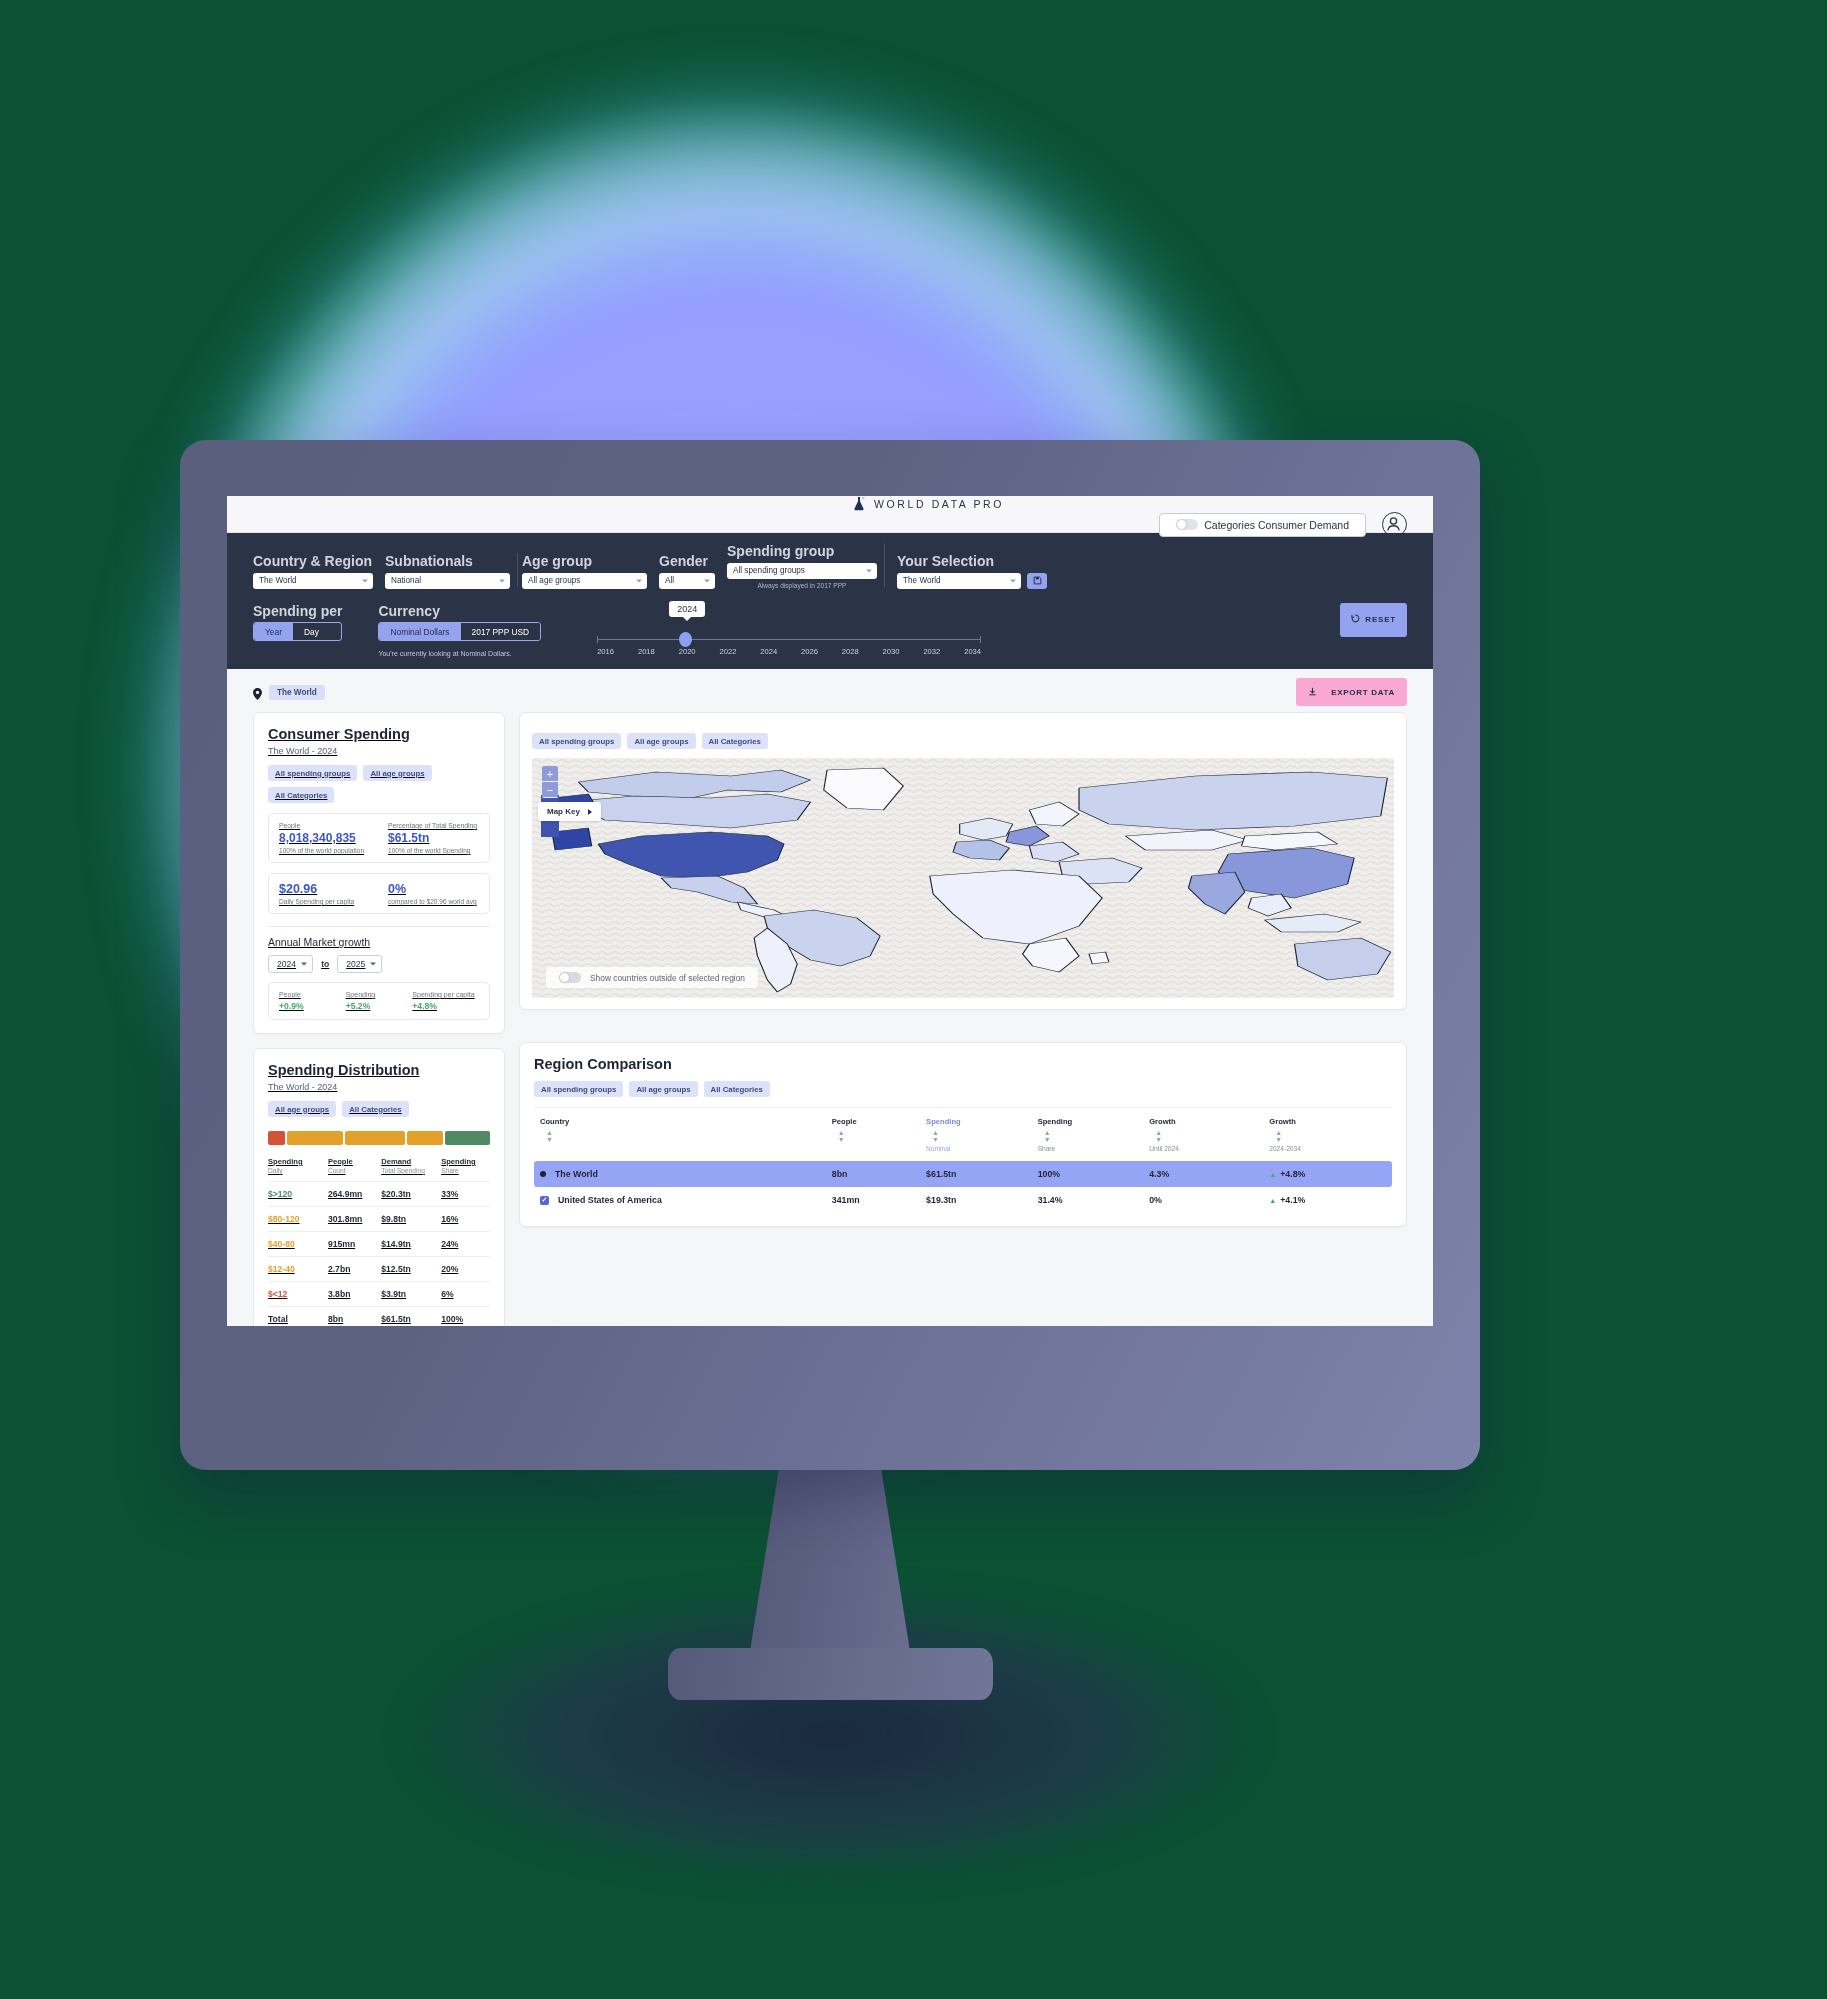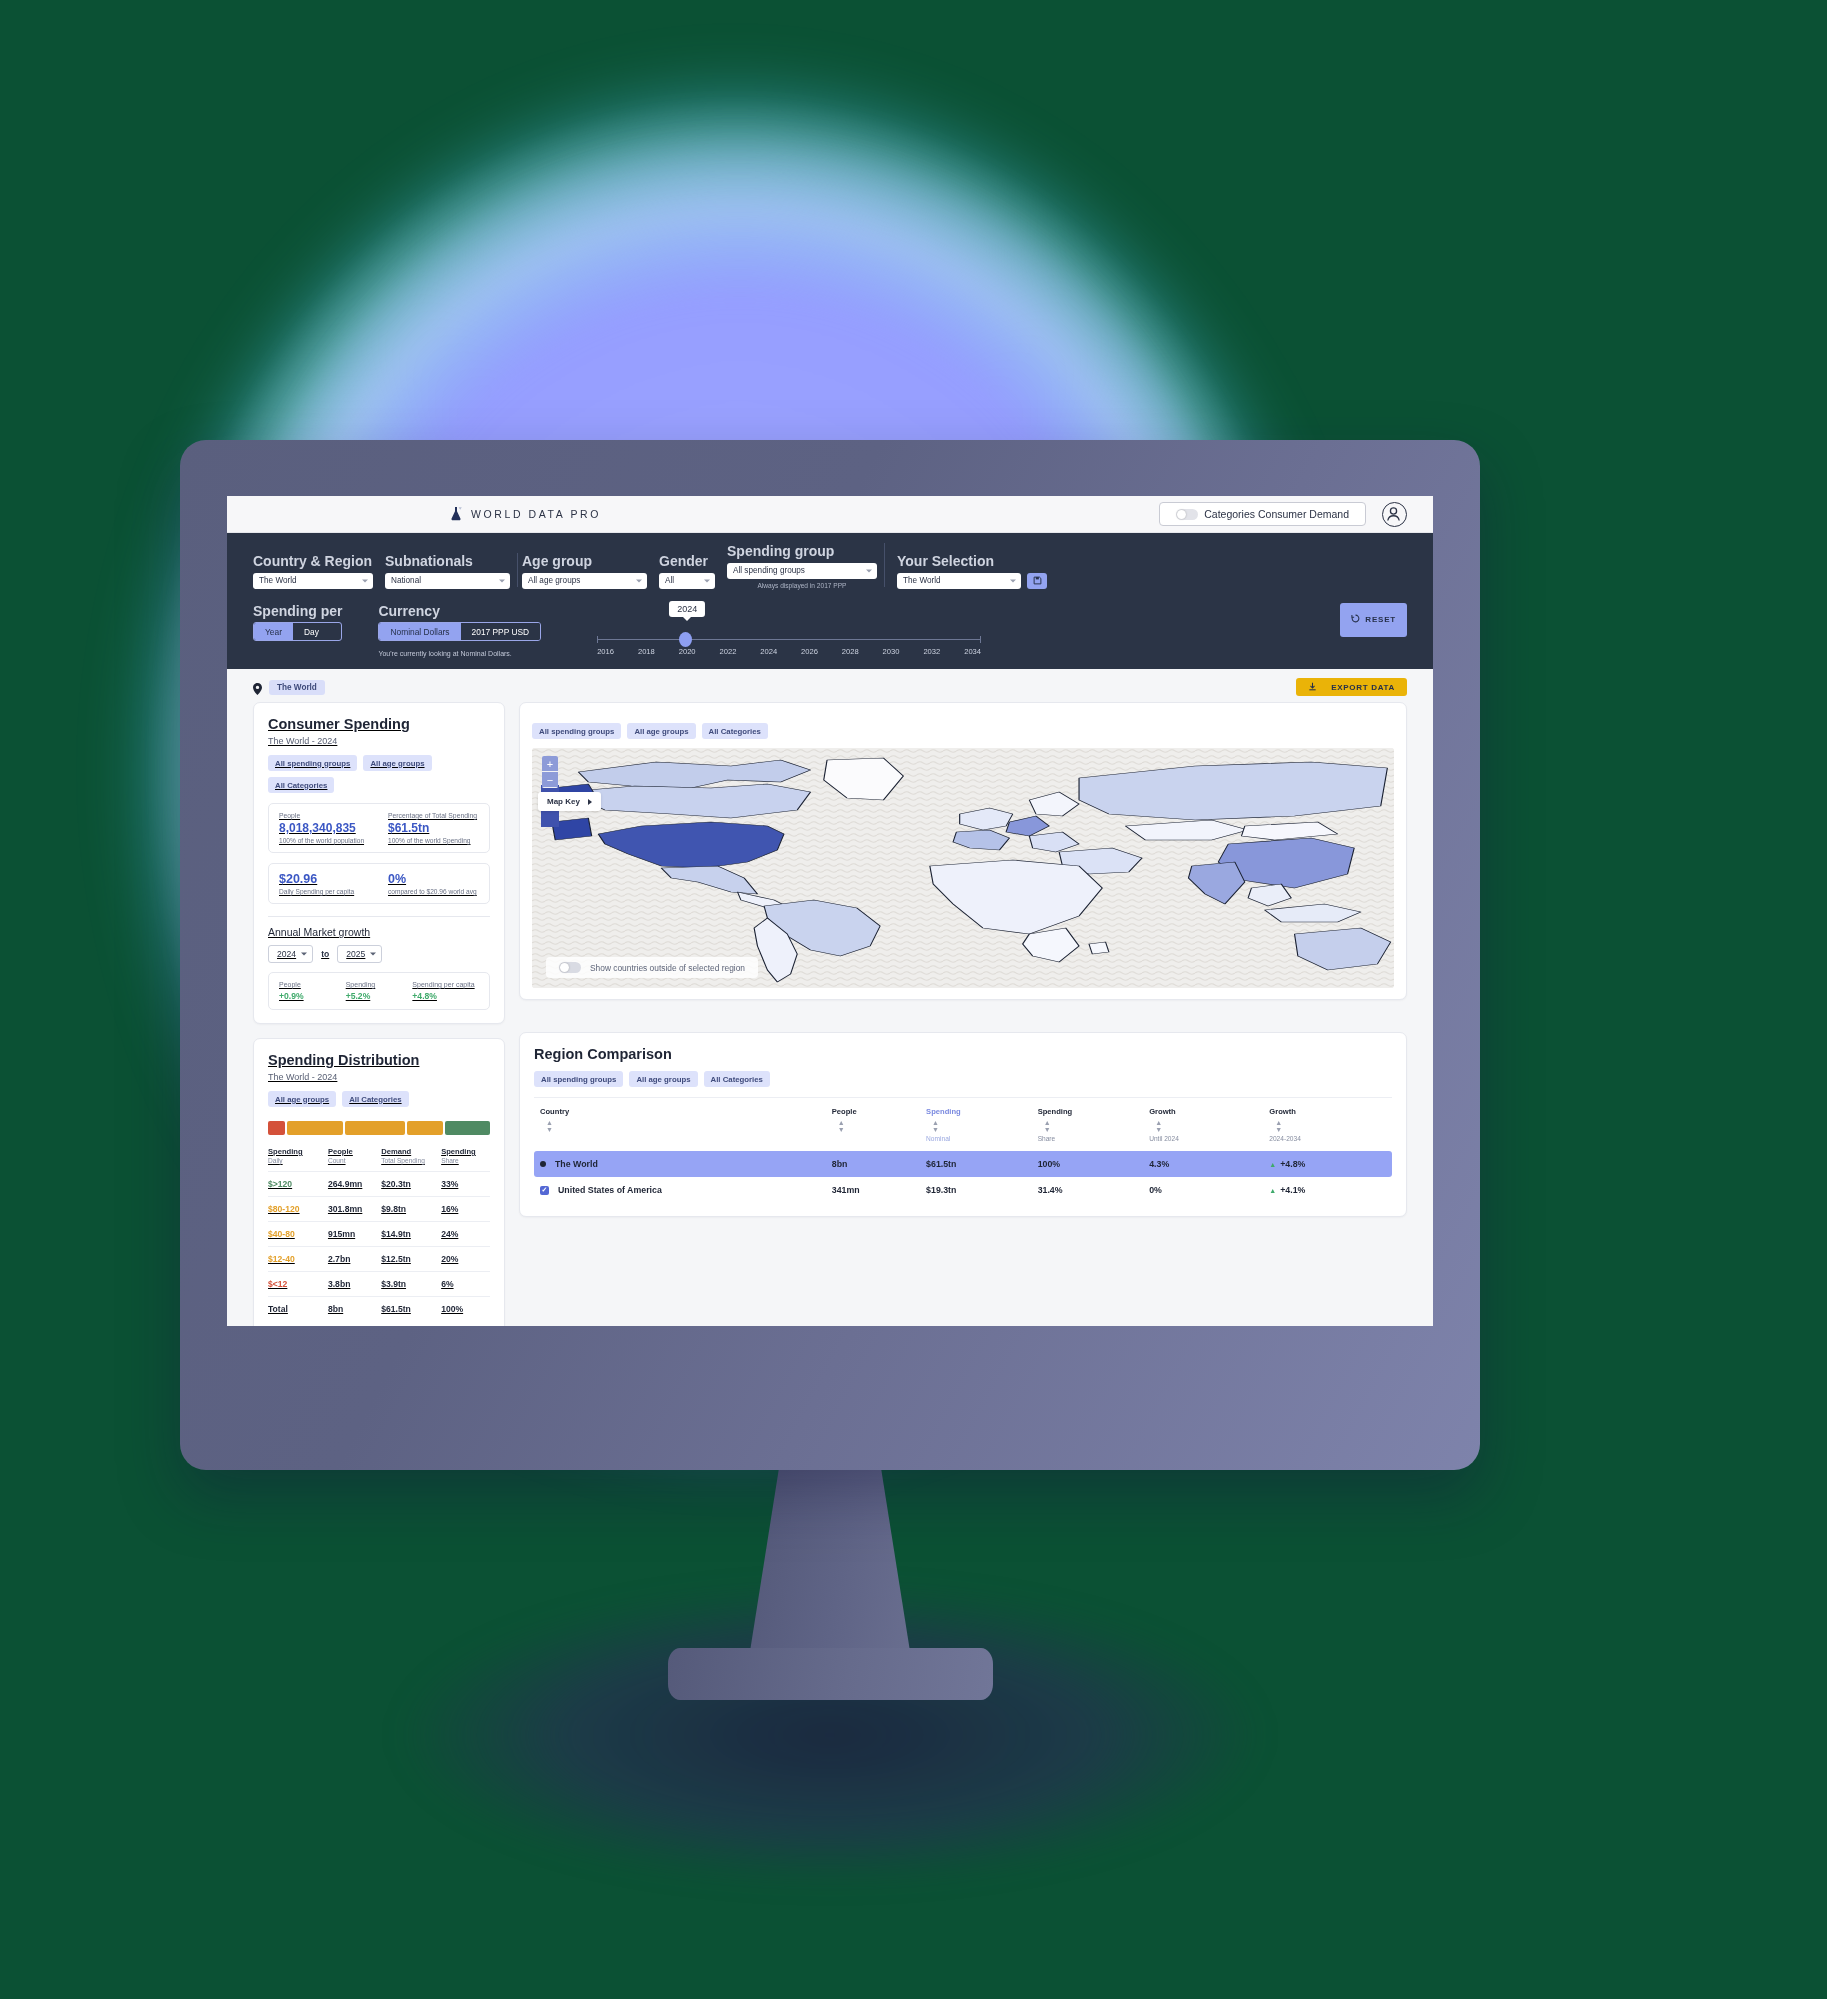--- a/index.html
+++ b/index.html
@@ -51,21 +51,21 @@
     border-radius:12px/16px;
     background:linear-gradient(100deg,#555a7a 0%,#666b8c 55%,#717698 100%);
   }
   .stand-shadow{
     position:absolute;left:350px;top:1570px;width:960px;height:330px;border-radius:50%;
     background:radial-gradient(closest-side at 50% 50%, rgba(30,34,66,.85) 0%, rgba(40,45,85,.6) 55%, rgba(90,100,170,0) 90%);
     filter:blur(14px);
   }
 
   
-  .topbar{height:36px;background:#f7f7f9;border-bottom:1px solid #e6e7ec;display:flex;align-items:center;padding:0 26px;}
+  .topbar{height:36px;background:#f7f7f9;border-bottom:1px solid #e6e7ec;display:flex;align-items:center;padding:0 26px;flex-direction:column;}
   .brand{display:flex;align-items:center;gap:8px;margin-left:196px;}
   .brand-logo{width:14px;height:16px;position:relative;}
   .brand-name{font-size:10.5px;letter-spacing:2.6px;color:#2b3245;font-weight:400;}
   .topbar-right{margin-left:auto;display:flex;align-items:center;gap:16px;}
   .cat-toggle{
     display:flex;align-items:center;gap:6px;border:1px solid #c9cbd4;border-radius:4px;
     padding:5px 16px;background:#fff;text-align:right;
   }
   .switch{width:22px;height:11px;border-radius:6px;background:#e2e3e9;position:relative;}
   .switch:before{content:"";position:absolute;left:1px;top:1px;width:9px;height:9px;border-radius:50%;background:#fff;box-shadow:0 0 2px rgba(0,0,0,.3);}
@@ -111,21 +111,21 @@
     margin-left:auto;background:#93a3f0;border-radius:3px;height:34px;display:flex;align-items:center;
     gap:5px;padding:0 11px;font-size:8px;letter-spacing:.8px;color:#26304a;font-weight:700;
   }
 
   
   .content{background:#f5f6f8;padding:0 0 0 0;height:519px;position:relative;}
   .crumb{display:flex;align-items:center;gap:7px;padding:9px 26px 6px 26px;}
   .pin{width:9px;height:12px;}
   .chip{background:#d9def9;color:#3e4a7a;font-size:8.2px;font-weight:700;border-radius:3px;padding:3px 8px;}
   .export-btn{
-    margin-left:auto;background:#eab308;border-radius:3px;height:18px;display:flex;align-items:center;
+    margin-left:auto;background:#f9a8d4;border-radius:3px;height:28px;display:flex;align-items:center;
     gap:14px;padding:0 12px;font-size:8px;letter-spacing:.7px;color:#26304a;font-weight:700;
   }
   .cols{display:flex;gap:14px;padding:0 26px;}
   .leftcol{width:252px;flex:0 0 252px;text-decoration:underline;}
   .rightcol{flex:1;}
   .card{background:#fff;border:1px solid #e6e8ee;border-radius:7px;padding:13px 14px;margin-bottom:14px;box-shadow:0 1px 2px rgba(20,20,50,.04);}
   .card h2{margin:0;font-size:14.5px;color:#1f2535;font-weight:700;}
   .card .sub{font-size:9px;color:#596074;margin-top:4px;}
   .tagrow{display:flex;gap:6px;margin-top:9px;flex-wrap:wrap;}
   .tag{background:#dde2fb;color:#3f4b7c;font-size:7.8px;font-weight:700;border-radius:3px;padding:3.5px 7px;}

